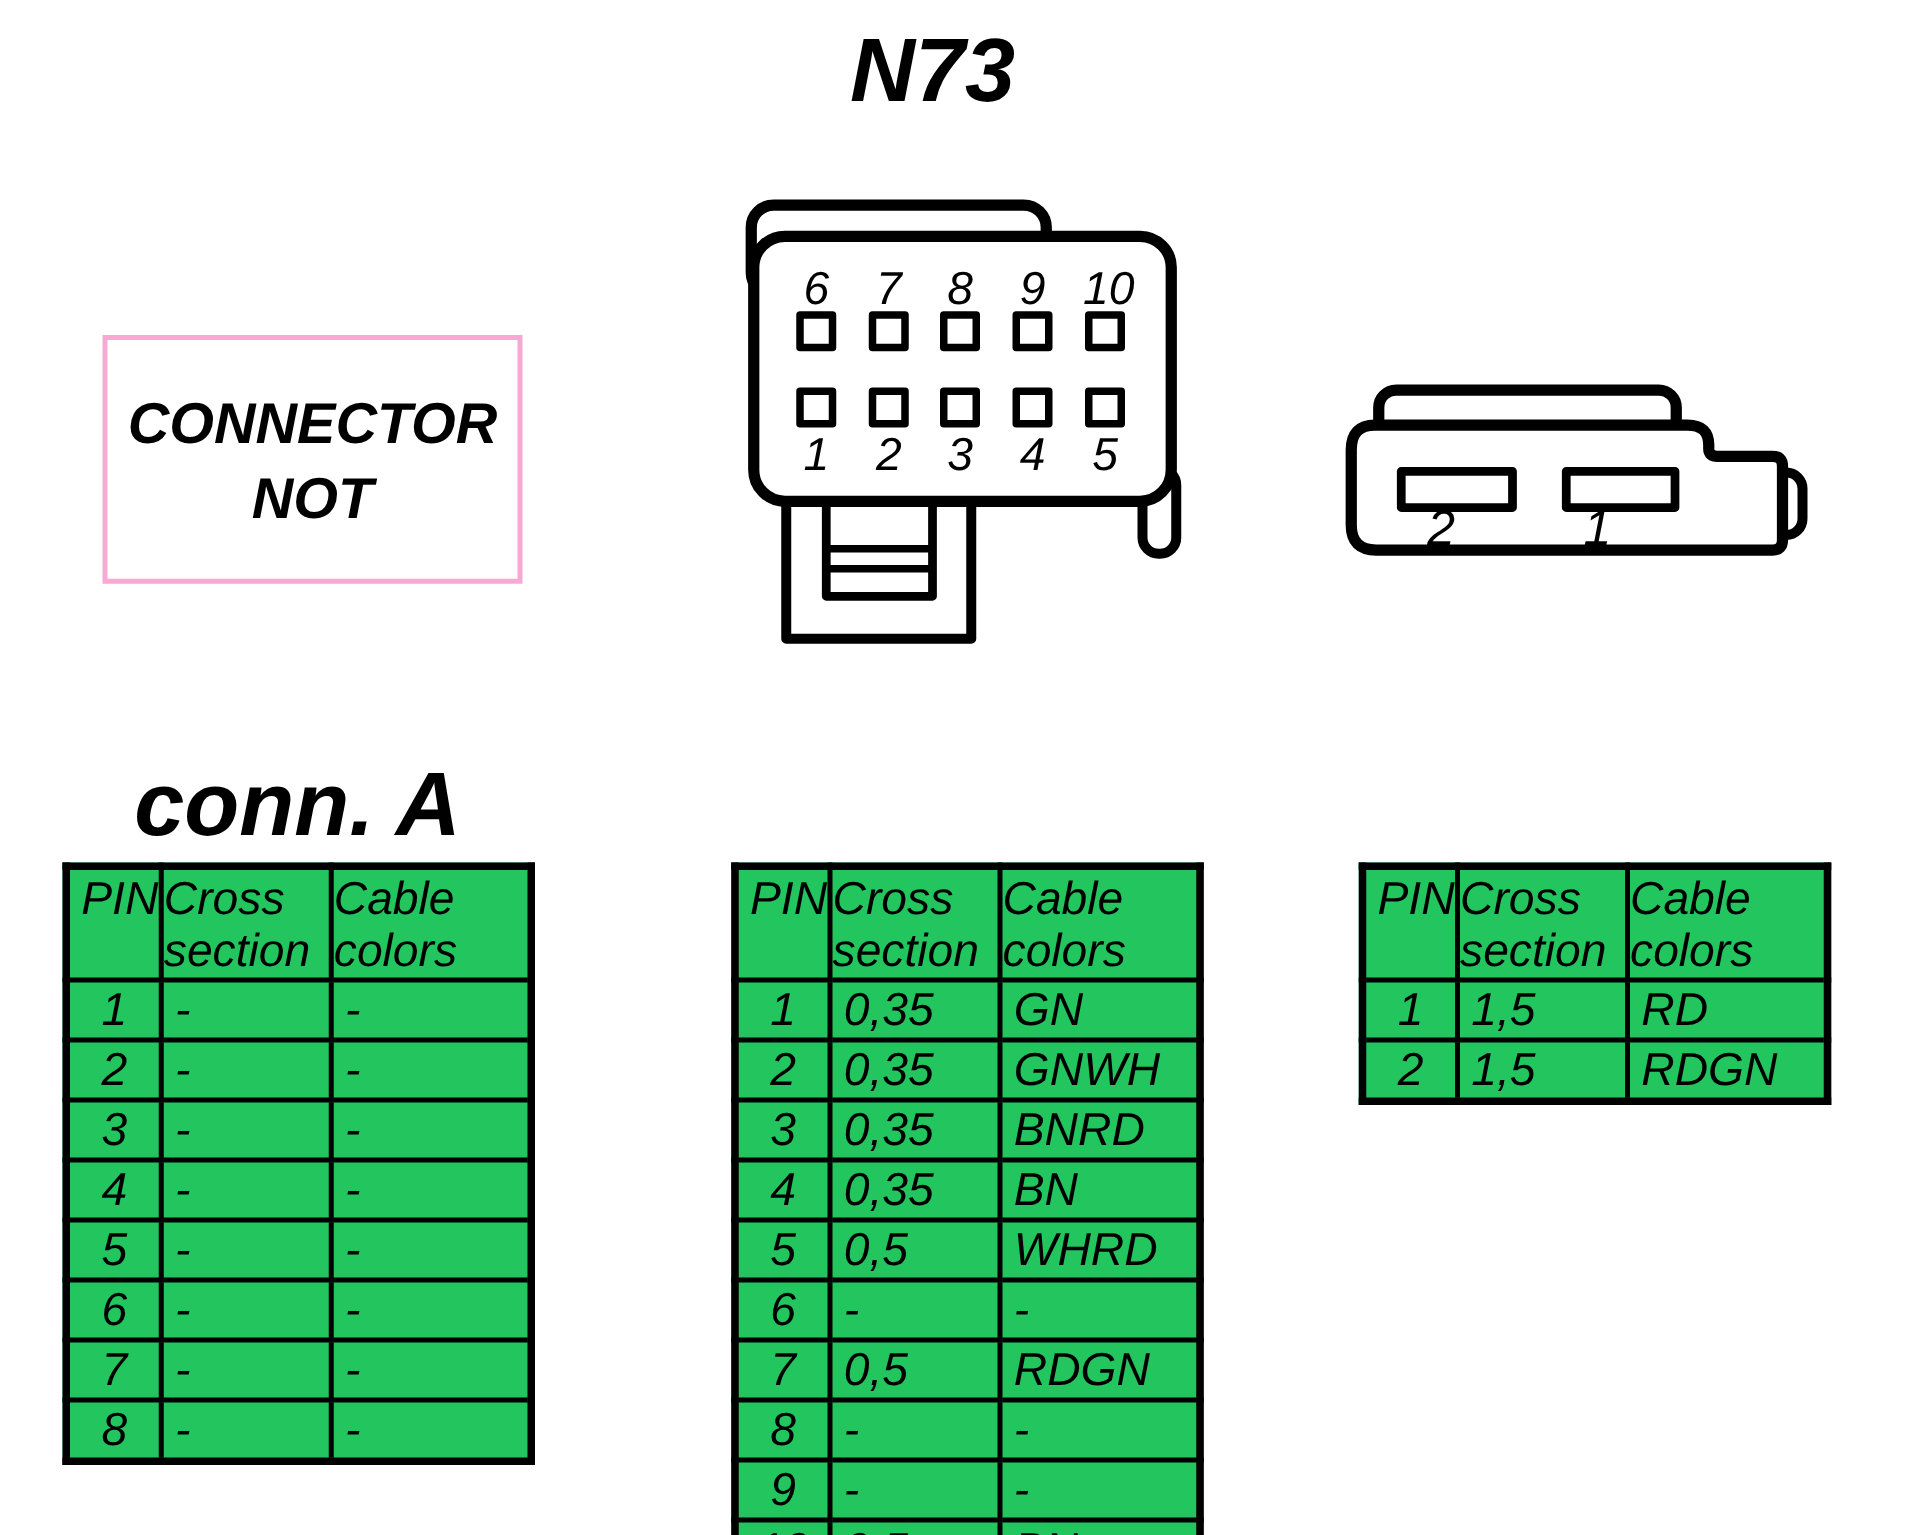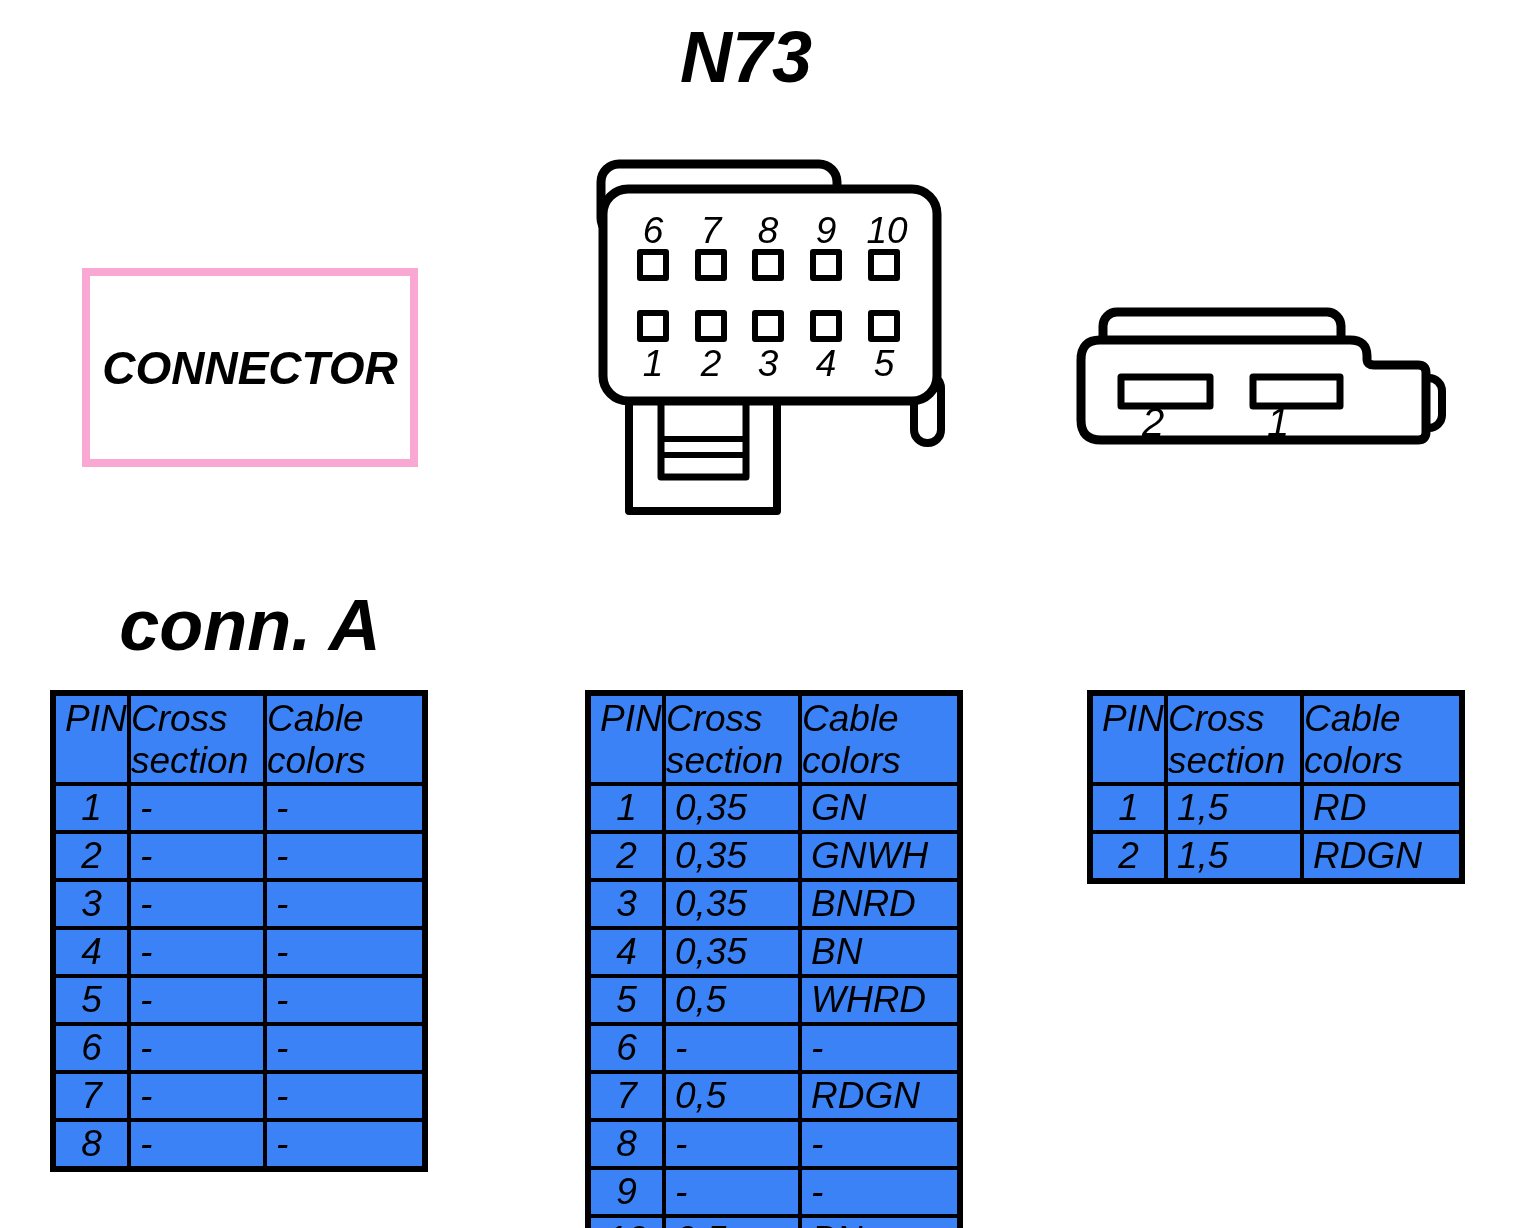--- a/index.html
+++ b/index.html
@@ -18,21 +18,21 @@
   
   #title-n73 {
     left: 560px; top: 16px; width: 372px;
     text-align: center;
     font-size: 72px; font-weight: bold;
   }
 
   
   #na-box {
     left: 82px; top: 268px; width: 336px; height: 199px;
-    border: 8px solid #f9a8d4;
+    border: 4px solid #f9a8d4;
     box-sizing: border-box;
     display: flex; flex-direction: column; justify-content: center;
     text-align: center;
     font-size: 46px; font-weight: bold; line-height: 60px;
   }
 
   
   svg.connector { shape-rendering: geometricPrecision; }
   svg.connector text {
     font-family: "Liberation Sans", sans-serif;
@@ -41,35 +41,35 @@
   #conn-b-drawing text { font-size: 37px; }
   #conn-c-drawing text { font-size: 40px; }
 
   
   .conn-heading {
     top: 584px;
     text-align: center;
     font-size: 72px; font-weight: bold;
     white-space: nowrap;
   }
-  #heading-a { left: 54px;   width: 392px; }
+  #heading-a { left: 42px;   width: 392px; margin-top: 19px; }
   #heading-b { left: 585px;  width: 392px; }
   #heading-c { left: 1087px; width: 392px; }
 
   
   .table-wrap { top: 690px; }
   #table-a-wrap { left: 50px; }
   #table-b-wrap { left: 585px; }
   #table-c-wrap { left: 1087px; }
 
   table.pin-table {
     border-collapse: collapse;
     border: 6px solid #000000;
     table-layout: fixed;
-    background: #3b82f6;
+    background: #22c55e;
     font-size: 37px;
     padding-left: 25px;
   }
   .pin-table col.c-pin   { width: 76px; }
   .pin-table col.c-cross { width: 136px; }
   .pin-table col.c-cable { width: 160px; }
   .pin-table th, .pin-table td {
     border: 4px solid #000000;
     overflow: hidden;
     white-space: nowrap;
@@ -90,20 +90,21 @@
 </style>
 </head>
 <body>
 
 <div id="page">
 
   <div class="abs" id="title-n73">N73</div>
 
   <div class="abs" id="na-box">
     <div>CONNECTOR</div>
+    <div>NOT</div>
   </div>
 
   <svg class="abs connector" id="conn-b-drawing" style="left:590px; top:150px;" width="370" height="380" viewBox="0 0 370 380">
     <g fill="#ffffff" stroke="#000000" stroke-linejoin="round">
       <rect x="11" y="14" width="236" height="72" rx="18" stroke-width="9"></rect>
       <rect x="324" y="225" width="27" height="68" rx="13" stroke-width="8"></rect>
       <rect x="39" y="225" width="148" height="136" stroke-width="8"></rect>
       <rect x="71" y="225" width="85" height="102" stroke-width="7"></rect>
       <line x1="71" y1="289" x2="156" y2="289" stroke-width="6"></line>
       <line x1="71" y1="305" x2="156" y2="305" stroke-width="6"></line>

